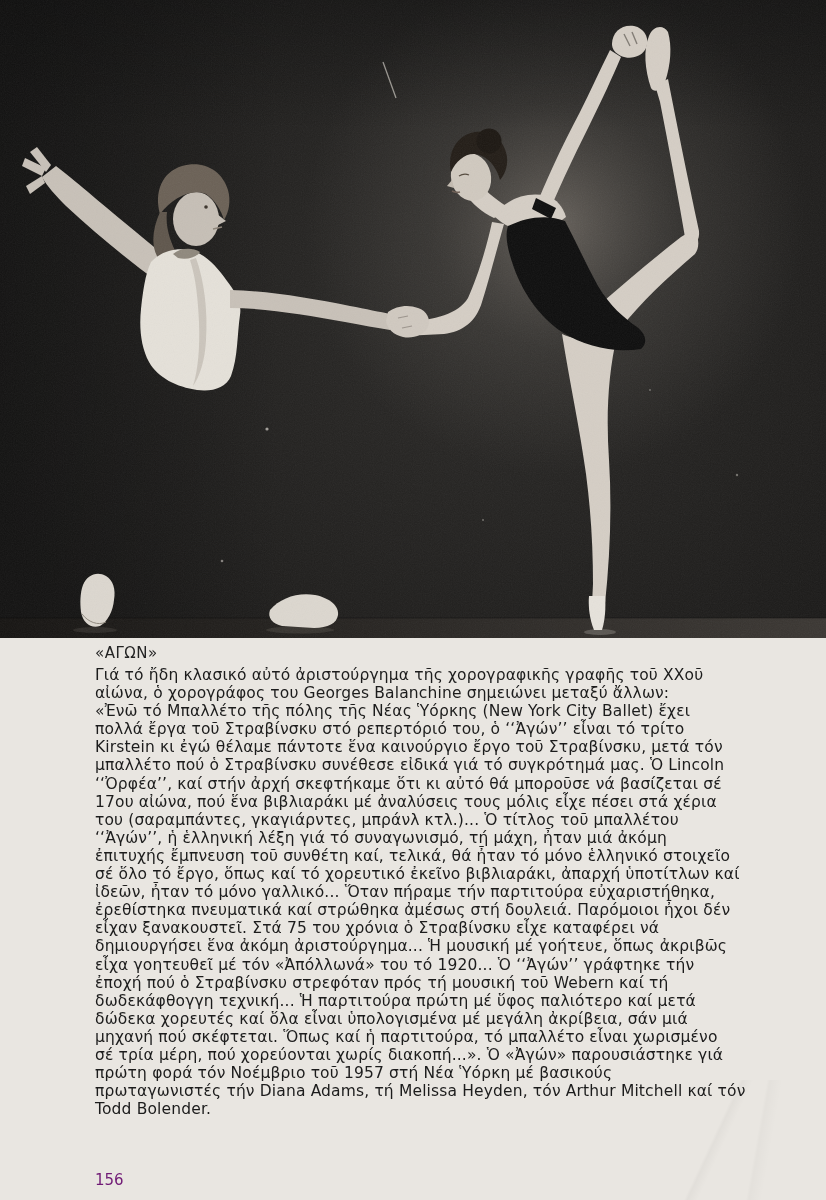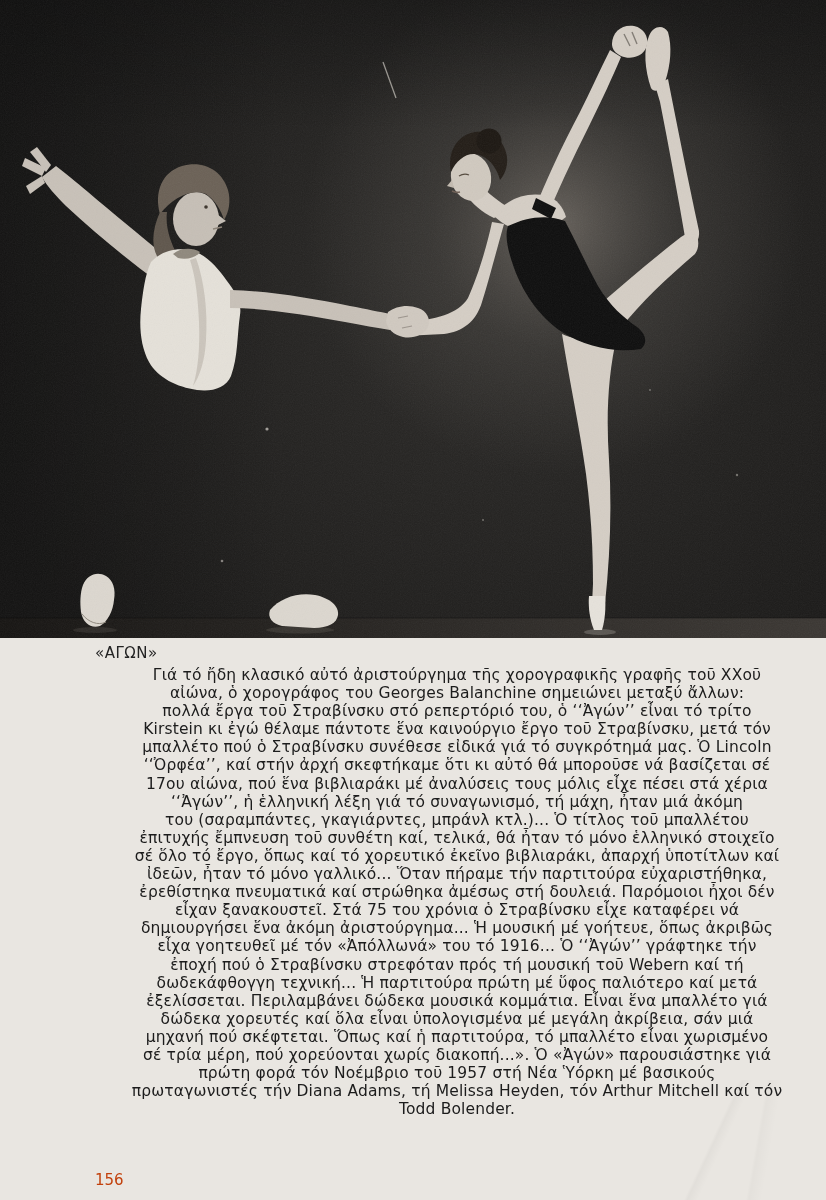--- a/index.html
+++ b/index.html
@@ -12,29 +12,29 @@
     overflow:hidden;
   }
   .page{position:absolute;inset:0;}
   figure.photo{margin:0;position:absolute;left:0;top:0;width:826px;height:638px;}
   figure.photo svg{display:block;}
   .caption{
     position:absolute;left:95px;top:644px;
     font-size:15px;letter-spacing:.5px;color:#232323;
   }
   .body-text{
-    position:absolute;left:104px;top:666px;width:706px;text-align:center;
+    position:absolute;left:95px;top:666px;width:706px;
   }
   .body-text .line{
     font-size:15.5px;line-height:18.1px;letter-spacing:.15px;
     white-space:nowrap;color:#1c1c1c;
   }
   .page-number{
     position:absolute;left:95px;top:1171px;
-    font-size:15px;color:#c2410c;
+    font-size:15px;color:#701a75;
   }
   
   .crease{
     position:absolute;right:0;bottom:0;width:300px;height:120px;pointer-events:none;
     background:linear-gradient(115deg,transparent 60%,rgba(0,0,0,0.03) 61%,transparent 64%),
                linear-gradient(100deg,transparent 75%,rgba(0,0,0,0.025) 76%,transparent 80%);
   }
 </style>
 </head>
 <body>
@@ -150,37 +150,37 @@
         <rect width="826" height="638" filter="url(#grain)" opacity="0.12"></rect>
       </g>
     </svg>
   </figure>
 
   <div class="caption">«ΑΓΩΝ»</div>
 
   <div class="body-text">
       <div class="line">Γιά τό ἤδη κλασικό αὐτό ἀριστούργημα τῆς χορογραφικῆς γραφῆς τοῦ ΧΧοῦ</div>
       <div class="line">αἰώνα, ὁ χορογράφος του Georges Balanchine σημειώνει μεταξύ ἄλλων:</div>
+      <div class="line">«Ἐνῶ τό Μπαλλέτο τῆς πόλης τῆς Νέας Ὑόρκης (New York City Ballet) ἔχει</div>
       <div class="line">πολλά ἔργα τοῦ Στραβίνσκυ στό ρεπερτόριό του, ὁ ‘‘Ἀγών’’ εἶναι τό τρίτο</div>
       <div class="line">Kirstein κι ἐγώ θέλαμε πάντοτε ἕνα καινούργιο ἔργο τοῦ Στραβίνσκυ, μετά τόν</div>
       <div class="line">μπαλλέτο πού ὁ Στραβίνσκυ συνέθεσε εἰδικά γιά τό συγκρότημά μας. Ὁ Lincoln</div>
       <div class="line">‘‘Ὀρφέα’’, καί στήν ἀρχή σκεφτήκαμε ὅτι κι αὐτό θά μποροῦσε νά βασίζεται σέ</div>
       <div class="line">17ου αἰώνα, πού ἕνα βιβλιαράκι μέ ἀναλύσεις τους μόλις εἶχε πέσει στά χέρια</div>
+      <div class="line">του (σαραμπάντες, γκαγιάρντες, μπράνλ κτλ.)... Ὁ τίτλος τοῦ μπαλλέτου</div>
       <div class="line">‘‘Ἀγών’’, ἡ ἑλληνική λέξη γιά τό συναγωνισμό, τή μάχη, ἦταν μιά ἀκόμη</div>
-      <div class="line">του (σαραμπάντες, γκαγιάρντες, μπράνλ κτλ.)... Ὁ τίτλος τοῦ μπαλλέτου</div>
       <div class="line">ἐπιτυχής ἔμπνευση τοῦ συνθέτη καί, τελικά, θά ἦταν τό μόνο ἑλληνικό στοιχεῖο</div>
       <div class="line">σέ ὅλο τό ἔργο, ὅπως καί τό χορευτικό ἐκεῖνο βιβλιαράκι, ἀπαρχή ὑποτίτλων καί</div>
       <div class="line">ἰδεῶν, ἦταν τό μόνο γαλλικό... Ὅταν πήραμε τήν παρτιτούρα εὐχαριστήθηκα,</div>
       <div class="line">ἐρεθίστηκα πνευματικά καί στρώθηκα ἀμέσως στή δουλειά. Παρόμοιοι ἦχοι δέν</div>
       <div class="line">εἶχαν ξανακουστεῖ. Στά 75 του χρόνια ὁ Στραβίνσκυ εἶχε καταφέρει νά</div>
       <div class="line">δημιουργήσει ἕνα ἀκόμη ἀριστούργημα... Ἡ μουσική μέ γοήτευε, ὅπως ἀκριβῶς</div>
-      <div class="line">εἶχα γοητευθεῖ μέ τόν «Ἀπόλλωνά» του τό 1916... Ὁ ‘‘Ἀγών’’ γράφτηκε τήν</div>
+      <div class="line">εἶχα γοητευθεῖ μέ τόν «Ἀπόλλωνά» του τό 1920... Ὁ ‘‘Ἀγών’’ γράφτηκε τήν</div>
       <div class="line">ἐποχή πού ὁ Στραβίνσκυ στρεφόταν πρός τή μουσική τοῦ Webern καί τή</div>
       <div class="line">δωδεκάφθογγη τεχνική... Ἡ παρτιτούρα πρώτη μέ ὕφος παλιότερο καί μετά</div>
-      <div class="line">ἐξελίσσεται. Περιλαμβάνει δώδεκα μουσικά κομμάτια. Εἶναι ἕνα μπαλλέτο γιά</div>
       <div class="line">δώδεκα χορευτές καί ὅλα εἶναι ὑπολογισμένα μέ μεγάλη ἀκρίβεια, σάν μιά</div>
       <div class="line">μηχανή πού σκέφτεται. Ὅπως καί ἡ παρτιτούρα, τό μπαλλέτο εἶναι χωρισμένο</div>
       <div class="line">σέ τρία μέρη, πού χορεύονται χωρίς διακοπή...». Ὁ «Ἀγών» παρουσιάστηκε γιά</div>
       <div class="line">πρώτη φορά τόν Νοέμβριο τοῦ 1957 στή Νέα Ὑόρκη μέ βασικούς</div>
       <div class="line">πρωταγωνιστές τήν Diana Adams, τή Melissa Heyden, τόν Arthur Mitchell καί τόν</div>
       <div class="line">Todd Bolender.</div>
     </div>
 
   <div class="page-number">156</div>
 

